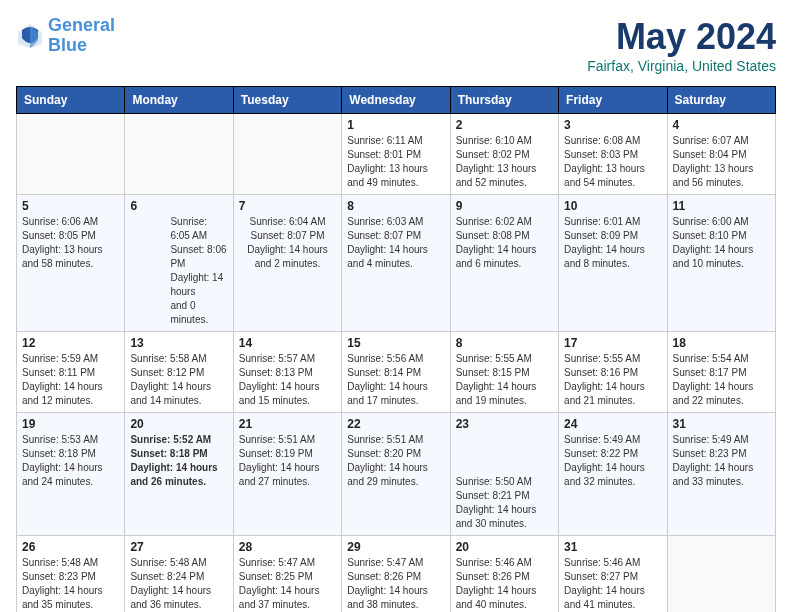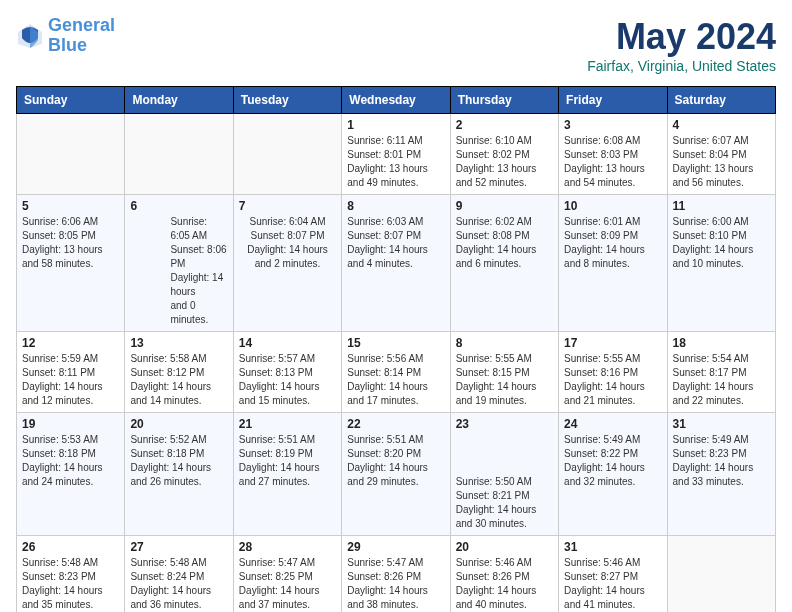--- a/index.html
+++ b/index.html
@@ -260,21 +260,21 @@
       <tr>
         <td>
           <div class="day-number">19</div>
           <div class="day-info" style="white-space: pre-line;">Sunrise: 5:53 AM
 Sunset: 8:18 PM
 Daylight: 14 hours
 and 24 minutes.</div>
         </td>
         <td>
           <div class="day-number">20</div>
-          <div class="day-info" style="white-space: pre-line;">Sunrise: 5:52 AM
+          <div class="day-info" style="white-space: pre-line; font-weight: bold;">Sunrise: 5:52 AM
 Sunset: 8:18 PM
 Daylight: 14 hours
 and 26 minutes.</div>
         </td>
         <td>
           <div class="day-number">21</div>
           <div class="day-info" style="white-space: pre-line;">Sunrise: 5:51 AM
 Sunset: 8:19 PM
 Daylight: 14 hours
 and 27 minutes.</div>

